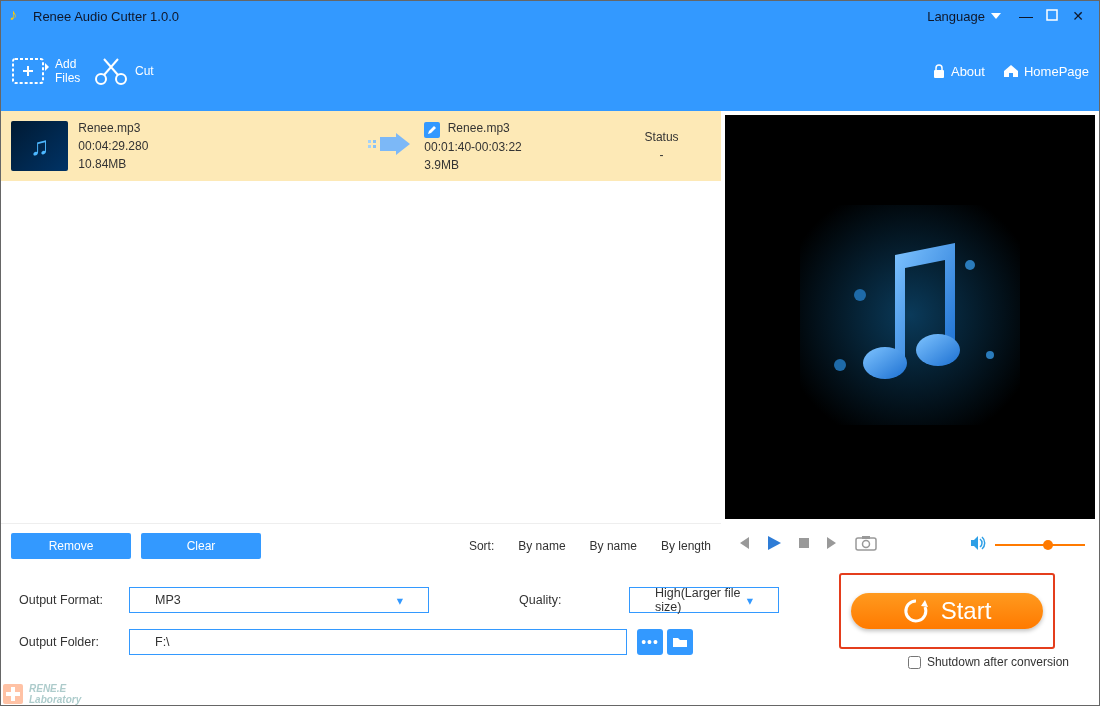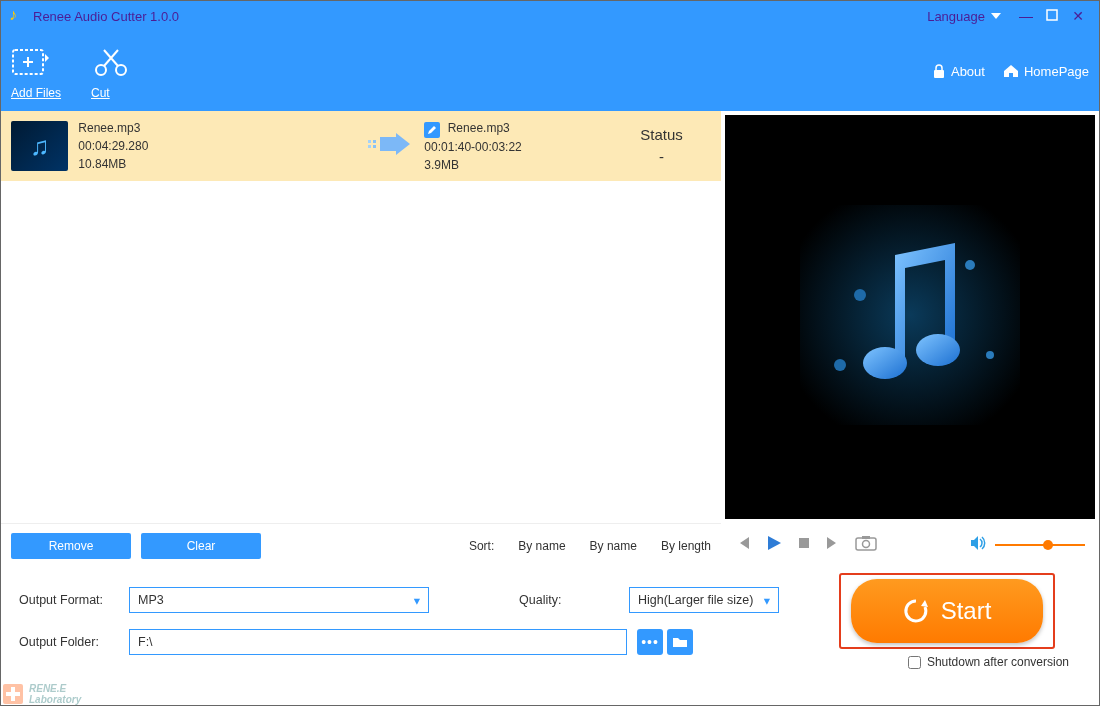--- a/index.html
+++ b/index.html
@@ -1,42 +1,42 @@
 <!DOCTYPE html>
 <html><head>
 <meta charset="utf-8">
 <style>
 * { margin: 0; padding: 0; box-sizing: border-box; font-family: "Segoe UI", Arial, sans-serif; }
 body { width: 1100px; height: 706px; overflow: hidden; background: #fff; border: 1px solid #666; }
 
-.titlebar { height: 30px; background: #3399ff; display: flex; align-items: center; color: #4c1d95; font-size: 13px; padding: 0 8px; }
+.titlebar { height: 30px; background: #3399ff; display: flex; align-items: center; color: #0f172a; font-size: 13px; padding: 0 8px; }
 .titlebar .logo { width: 16px; height: 16px; margin-right: 8px; position: relative; }
 .titlebar .logo::before { content: "♪"; color: #ffcc00; font-size: 16px; position: absolute; top: -2px; }
 .titlebar .title { flex: 1; }
 .titlebar .lang { margin-right: 12px; display: flex; align-items: center; gap: 6px; cursor: pointer; }
 .titlebar .winbtn { width: 26px; text-align: center; font-size: 14px; cursor: pointer; }
 
 .toolbar { height: 80px; background: #3399ff; display: flex; align-items: center; padding: 0 10px; color: #fff; font-size: 12px; }
-.toolbtn { display: flex; flex-direction: column; align-items: flex-start; width: 80px; cursor: pointer; gap: 4px; text-decoration: underline; }
+.toolbtn { display: flex; flex-direction: row; align-items: center; width: 80px; cursor: pointer; gap: 4px; }
 .toolbtn .ic { width: 40px; height: 40px; display: flex; align-items: center; justify-content: center; }
 .toolbar .spacer { flex: 1; }
 .toolbar .rightlinks { display: flex; gap: 18px; align-items: center; font-size: 13px; }
 .toolbar .rightlinks > div { display: flex; align-items: center; gap: 5px; cursor: pointer; }
 
 .workarea { height: 456px; display: flex; background: #f8f8f8; }
 .leftpane { width: 720px; display: flex; flex-direction: column; background: #fff; }
 .filerow { height: 70px; background: #fde9b6; display: flex; align-items: center; padding: 6px 10px; gap: 10px; position: relative; }
 .thumb { width: 58px; height: 50px; background: linear-gradient(135deg,#001a33,#003366); border-radius: 2px; display: flex; align-items: center; justify-content: center; }
 .thumb-note { color:#4db8ff; font-size:26px; }
 .fileinfo { width: 280px; font-size: 12px; color: #333; line-height: 1.5; }
 .arrow { width: 50px; text-align: center; }
 .arrow svg { opacity: .9; }
 .editic { width: 16px; height: 16px; background: #3399ff; display: inline-flex; align-items: center; justify-content: center; border-radius: 2px; vertical-align: -3px; margin-right: 4px; }
 .outinfo { width: 180px; font-size: 12px; color: #333; line-height: 1.5; }
-.status { width: 100px; font-size: 15px; color: #333; text-align: center; line-height: 1.5; }
+.status { width: 100px; font-size: 12px; color: #333; text-align: center; line-height: 1.5; }
 .listspace { flex: 1; }
 .listfooter { height: 44px; display: flex; align-items: center; padding: 12px 10px; gap: 10px; border-top: 1px solid #eee; }
 .btn { background: #3399ff; color: #fff; border: none; height: 26px; width: 120px; font-size: 12px; border-radius: 2px; cursor: pointer; }
 .sort { margin-left: auto; font-size: 12px; color: #333; display: flex; gap: 24px; align-items: center; }
 .sort span.lbl { font-weight: 500; }
 .sort a { color: #333; text-decoration: none; cursor: pointer; }
 
 .rightpane { width: 378px; background: #fff; display: flex; flex-direction: column; }
 .preview { flex: 1; margin: 4px; background: #000; display: flex; align-items: center; justify-content: center; position: relative; }
 .preview .noteglow { position: relative; }
@@ -44,32 +44,32 @@
 .controls .play { color: #2e7cd6; }
 .controls .cam { color: #999; }
 .controls .spacer { flex: 1; }
 .controls .vol { display: flex; align-items: center; gap: 8px; }
 .volbar { width: 90px; height: 2px; background: #ff7a00; position: relative; }
 .volbar::after { content: ""; position: absolute; right: 32px; top: -4px; width: 10px; height: 10px; border-radius: 50%; background: #ff7a00; }
 
 .bottom { height: 140px; padding: 20px 18px 8px 18px; position: relative; }
 .formrow { display: flex; align-items: center; margin-bottom: 16px; font-size: 12.5px; color: #333; gap: 10px; }
 .formrow label { width: 100px; }
-.combo { height: 26px; border: 1px solid #3399ff; display: flex; align-items: center; padding: 0 8px; font-size: 12.5px; position: relative; background: #fff; cursor: pointer; }
+.combo { height: 26px; border: 1px solid #3399ff; display: flex; align-items: center; padding: 0 25px; font-size: 12.5px; position: relative; background: #fff; cursor: pointer; }
 .combo .caret { margin-left: auto; color: #3399ff; }
 .w300 { width: 300px; }
 .w150 { width: 150px; }
 .w500 { width: 498px; }
 .qual { margin-left: 80px; }
 .folderrow .btns { display: flex; gap: 4px; }
 .sqbtn { width: 26px; height: 26px; background: #3399ff; border-radius: 3px; display: flex; align-items: center; justify-content: center; cursor: pointer; }
 .sqbtn.ell { font-size: 14px; color: #fff; letter-spacing: 1px; }
 
 .startbox { position: absolute; right: 44px; top: 6px; width: 216px; height: 76px; border: 2px solid #e43d1c; border-radius: 3px; display: flex; align-items: center; justify-content: center; }
-.startbtn { width: 192px; height: 64px; background: linear-gradient(#ff9a1f,#ff7a00); border-radius: 26px; display: flex; align-items: center; justify-content: center; gap: 12px; color: #fff; font-size: 24px; cursor: pointer; box-shadow: 0 2px 4px rgba(0,0,0,.25); }
+.startbtn { width: 192px; height: 36px; background: linear-gradient(#ff9a1f,#ff7a00); border-radius: 26px; display: flex; align-items: center; justify-content: center; gap: 12px; color: #fff; font-size: 24px; cursor: pointer; box-shadow: 0 2px 4px rgba(0,0,0,.25); }
 .shutdown { position: absolute; right: 30px; top: 88px; font-size: 12px; color: #333; display: flex; align-items: center; gap: 6px; }
 .shutdown input { width: 13px; height: 13px; }
 
 .brand { position: absolute; left: 2px; bottom: 2px; display: flex; align-items: center; gap: 6px; opacity: .6; font-size: 10px; color: #7aa; font-style: italic; font-weight: bold; }
 .brand .cross { width: 20px; height: 20px; background: #ff9a6a; border-radius: 2px; position: relative; }
 .brand .cross::before, .brand .cross::after { content: ""; position: absolute; background: #fff; }
 .brand .cross::before { left: 8px; top: 3px; width: 4px; height: 14px; }
 .brand .cross::after { left: 3px; top: 8px; width: 14px; height: 4px; }
 </style>
 </head>

